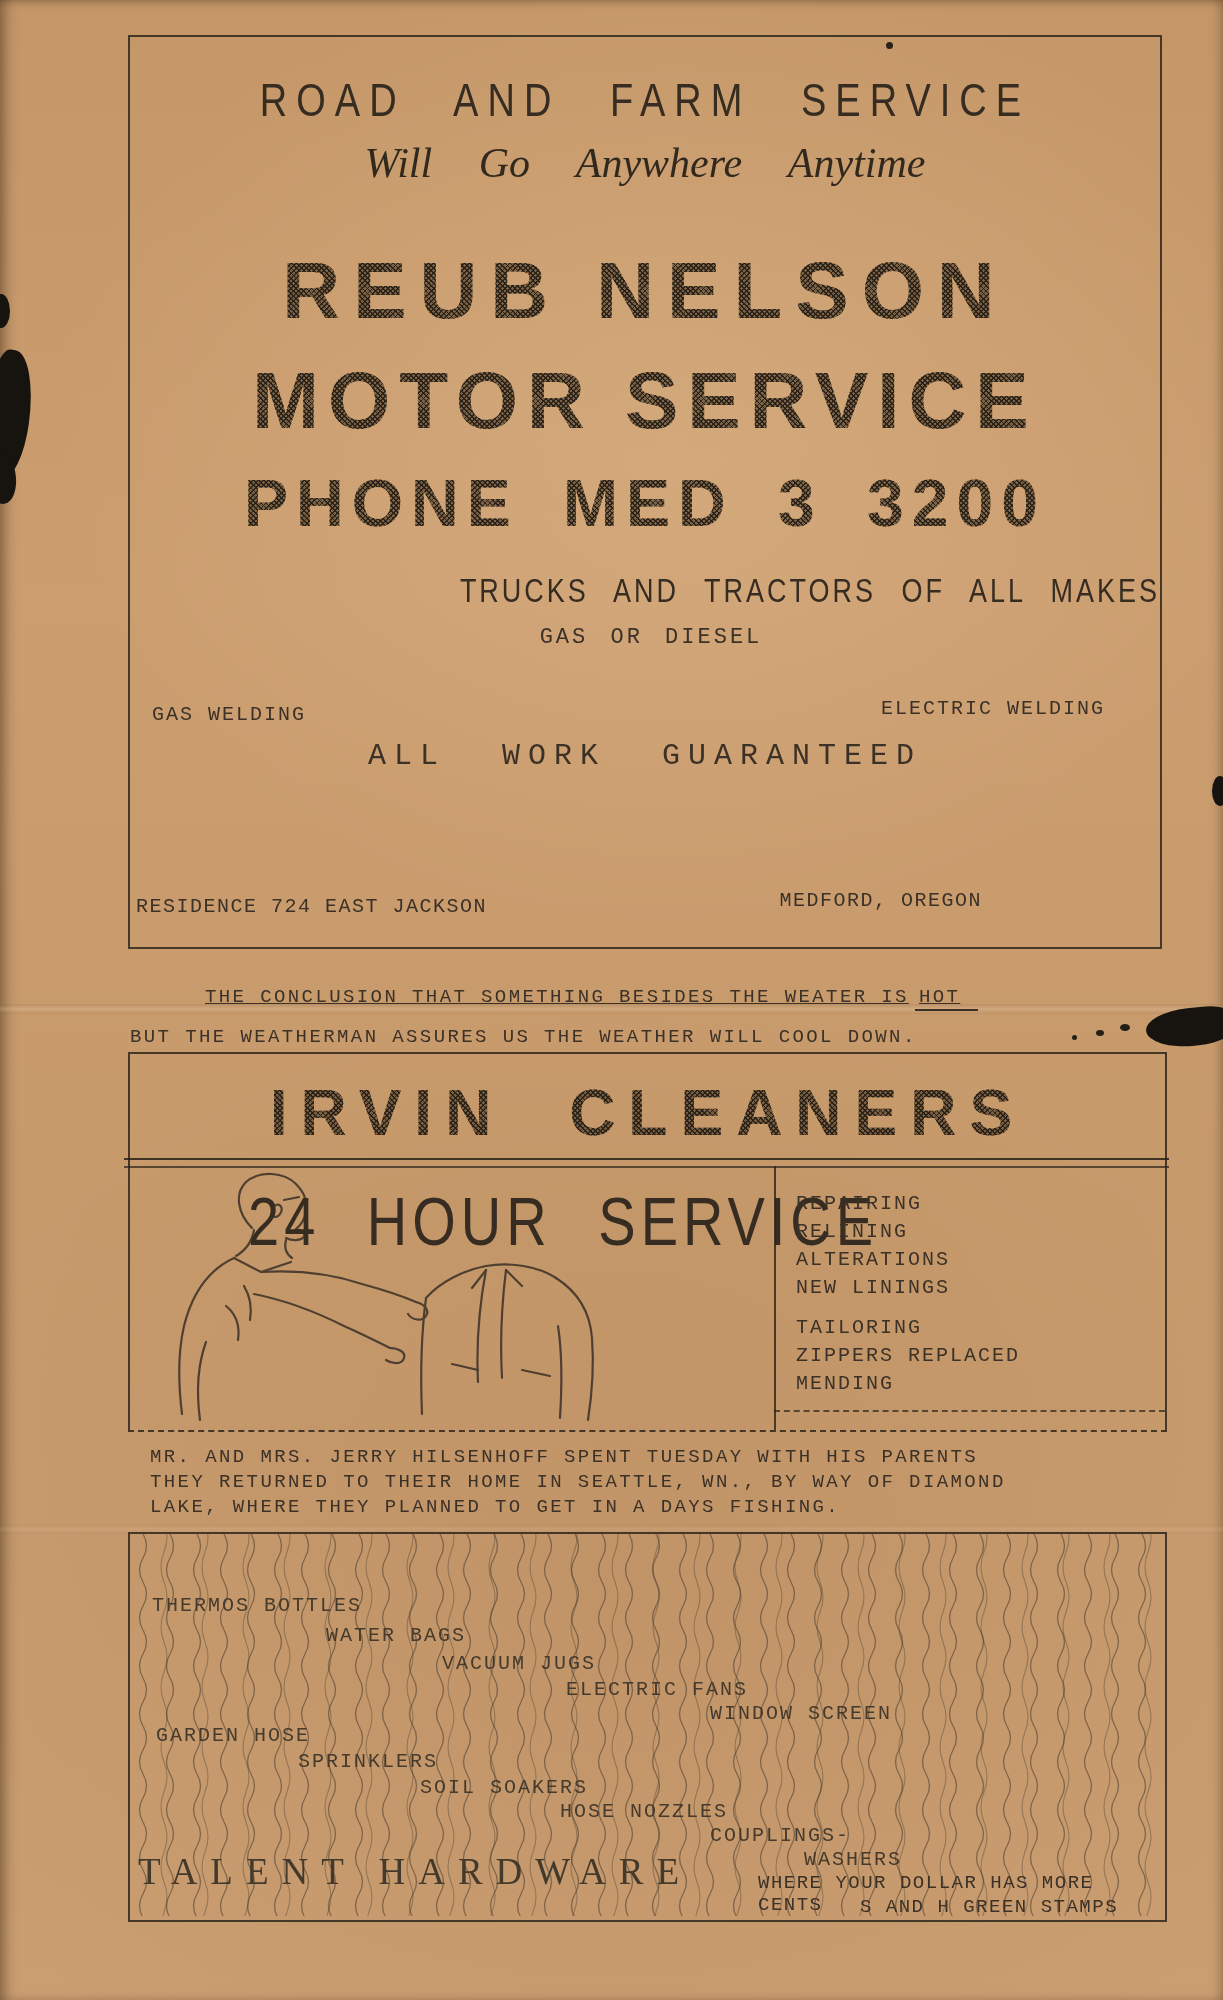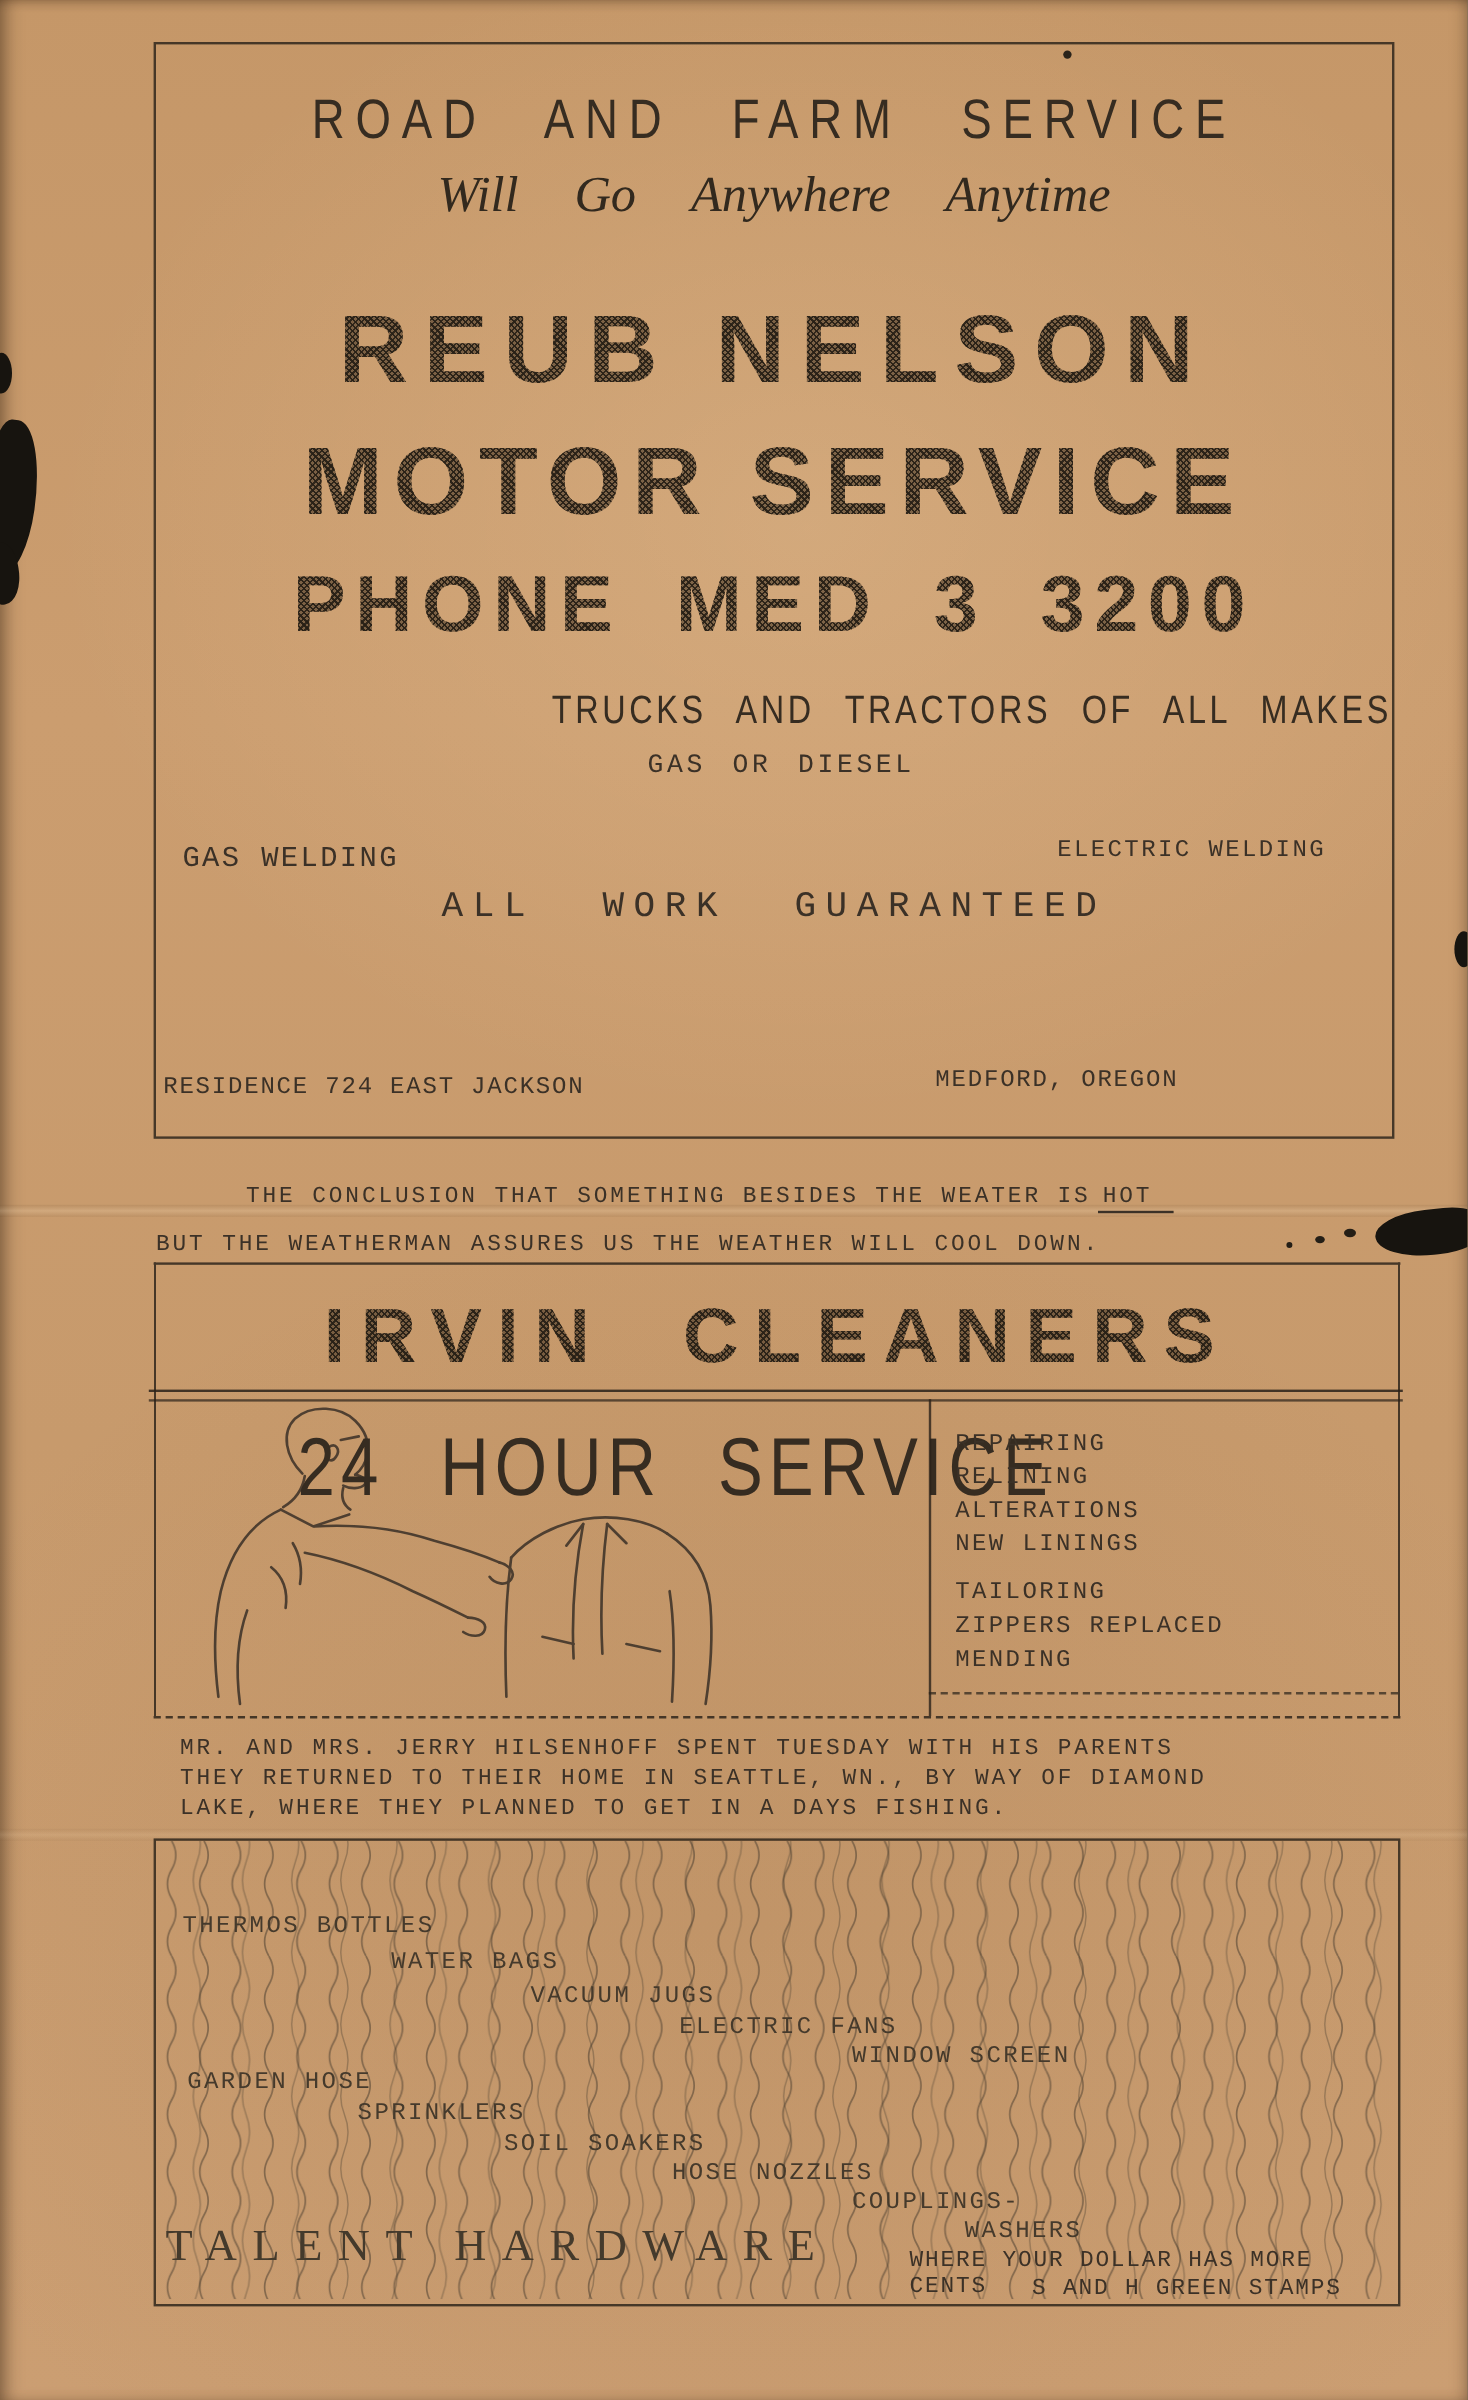--- a/index.html
+++ b/index.html
@@ -31,28 +31,28 @@
   
   .box1{left:128px;top:35px;width:1030px;height:910px;}
   .b1-header{top:38px;font-size:38px;letter-spacing:9px;word-spacing:30px;}
   .b1-tagline{top:102px;font-family:"Liberation Serif","DejaVu Serif",serif;font-style:italic;font-size:42px;word-spacing:36px;color:#32291e;}
   .b1-sub{top:163px;font-size:25px;letter-spacing:4px;word-spacing:18px;}
   .b1-name1{top:208px;font-size:80px;letter-spacing:13px;}
   .b1-name2{top:318px;font-size:80px;letter-spacing:9px;}
   .b1-phone{top:428px;font-size:66px;letter-spacing:8px;word-spacing:18px;}
   .b1-trucks{top:536px;font-size:27px;letter-spacing:3px;word-spacing:15px;text-align:right;}
   .b1-fuel{top:588px;font-size:22px;letter-spacing:3px;word-spacing:6px;padding-left:12px;}
-  .b1-gasweld{left:22px;top:666px;font-size:24px;letter-spacing:2px;}
+  .b1-gasweld{left:22px;top:666px;font-size:20px;letter-spacing:2px;}
   .b1-elecweld{right:55px;top:660px;font-size:20px;letter-spacing:2px;}
   .b1-guar{top:702px;font-size:30px;letter-spacing:8px;word-spacing:30px;}
   .b1-res{left:6px;top:858px;font-size:20px;letter-spacing:1.5px;}
   .b1-city{right:178px;top:852px;font-size:20px;letter-spacing:1.5px;}
   
   .ed1-l1{left:160px;top:960px;font-size:19px;letter-spacing:2.4px;}
-  .ed1-l2{left:205px;top:986px;font-size:19px;letter-spacing:2.4px;}
+  .ed1-l2{left:205px;top:986px;font-size:19px;letter-spacing:2.4px;text-decoration:underline;}
   .hot{border-bottom:2.5px solid #3b3127;padding:0 18px 1px 4px;margin-left:6px;}
   .ed1-l3{left:130px;top:1026px;font-size:19px;letter-spacing:2.4px;}
   
   .box2{left:128px;top:1052px;width:1035px;height:376px;border-bottom-style:dashed;}
   .b2-name{top:22px;font-size:64px;letter-spacing:13px;word-spacing:34px;}
   .b2-rule{position:absolute;left:-6px;right:-4px;top:104px;height:6px;border-top:2px solid rgba(42,34,25,0.85);border-bottom:2px solid rgba(42,34,25,0.7);}
   .b2-service{left:118px;top:128px;font-size:56px;letter-spacing:5px;word-spacing:26px;font-weight:400;}
   .b2-divider{position:absolute;left:644px;top:112px;width:2px;bottom:0;background:rgba(42,34,25,0.8);}
   .b2-list{position:absolute;left:666px;top:136px;font-size:20px;letter-spacing:2px;line-height:28px;}
   .b2-list .gap{margin-top:12px;}

